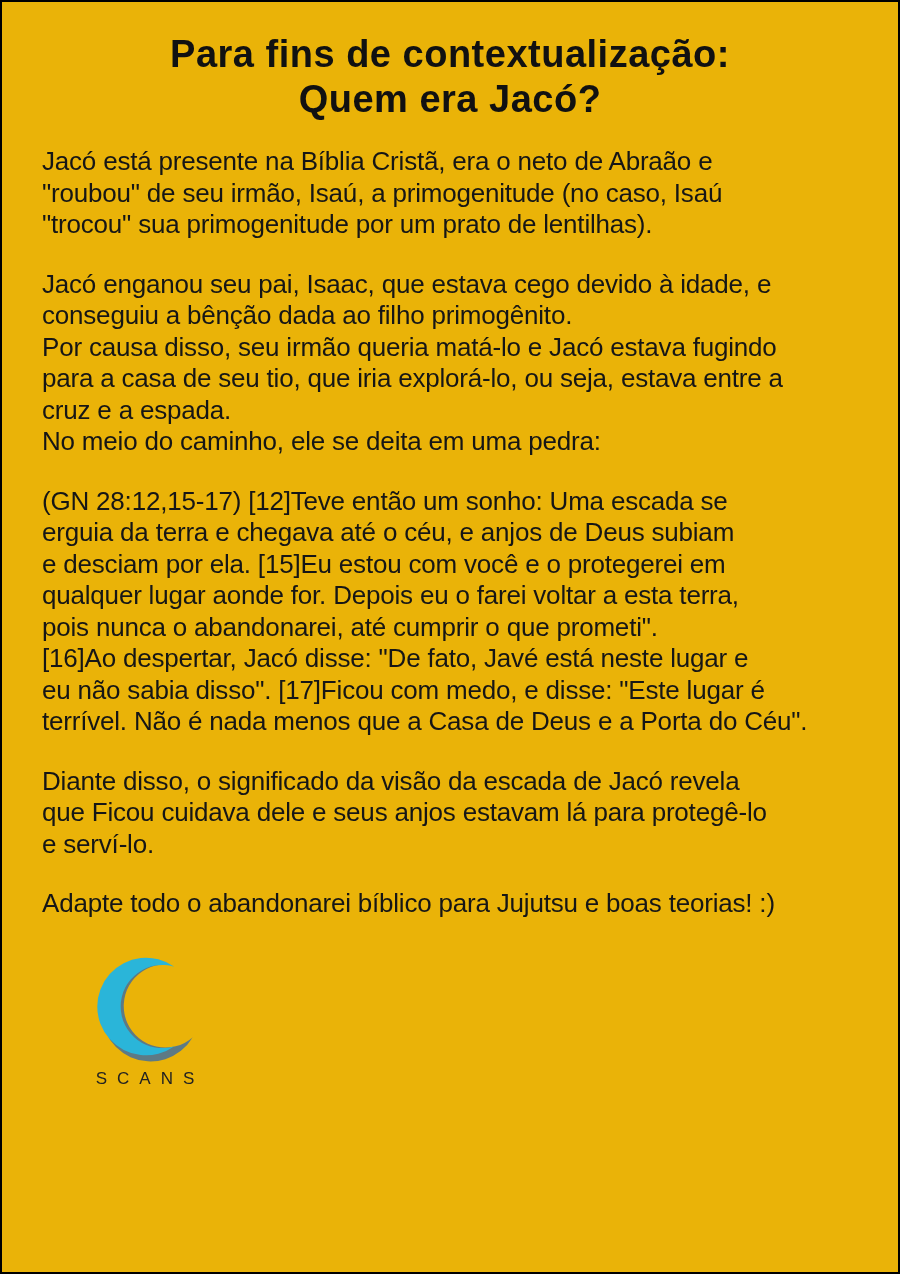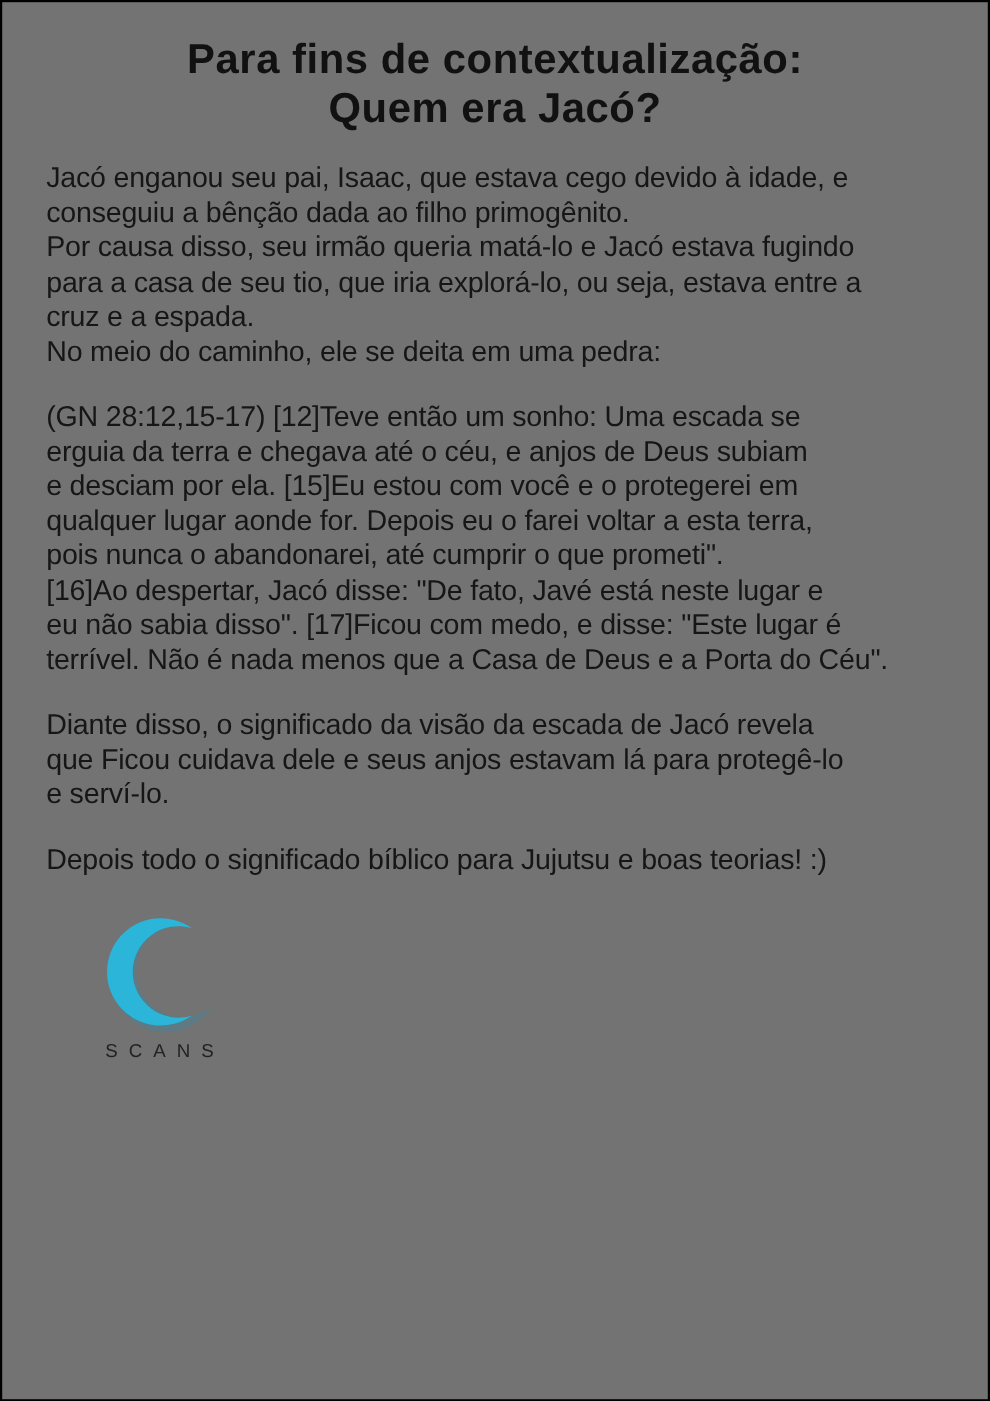--- a/index.html
+++ b/index.html
@@ -5,21 +5,21 @@
   * { box-sizing: border-box; margin: 0; padding: 0; }
   html, body { background: #ffffff; }
   body {
     font-family: "Liberation Sans", sans-serif;
     color: #121212;
   }
   .page {
     position: relative;
     width: 900px;
     height: 1274px;
-    background: #737373;
+    background: #eab308;
     border: 2px solid #000000;
     overflow: hidden;
     padding: 30px 40px 0 40px;
   }
   .doc-title {
     font-size: 38px;
     font-weight: bold;
     line-height: 45px;
     text-align: center;
     white-space: pre-wrap;
@@ -66,38 +66,41 @@
 </style>
 </head>
 <body>
 
 <div class="page">
 
   <h1 class="doc-title">Para fins de contextualização:
 Quem era Jacó?</h1>
 
   <div class="doc-body">
+    <p>Jacó está presente na Bíblia Cristã, era o neto de Abraão e
+"roubou" de seu irmão, Isaú, a primogenitude (no caso, Isaú
+"trocou" sua primogenitude por um prato de lentilhas).</p>
     <p>Jacó enganou seu pai, Isaac, que estava cego devido à idade, e
 conseguiu a bênção dada ao filho primogênito.
 Por causa disso, seu irmão queria matá-lo e Jacó estava fugindo
 para a casa de seu tio, que iria explorá-lo, ou seja, estava entre a
 cruz e a espada.
 No meio do caminho, ele se deita em uma pedra:</p>
     <p>(GN 28:12,15-17) [12]Teve então um sonho: Uma escada se
 erguia da terra e chegava até o céu, e anjos de Deus subiam
 e desciam por ela. [15]Eu estou com você e o protegerei em
 qualquer lugar aonde for. Depois eu o farei voltar a esta terra,
 pois nunca o abandonarei, até cumprir o que prometi".
 [16]Ao despertar, Jacó disse: "De fato, Javé está neste lugar e
 eu não sabia disso". [17]Ficou com medo, e disse: "Este lugar é
 terrível. Não é nada menos que a Casa de Deus e a Porta do Céu".</p>
     <p>Diante disso, o significado da visão da escada de Jacó revela
 que Ficou cuidava dele e seus anjos estavam lá para protegê-lo
 e serví-lo.</p>
-    <p>Depois todo o significado bíblico para Jujutsu e boas teorias! :)</p>
+    <p>Adapte todo o abandonarei bíblico para Jujutsu e boas teorias! :)</p>
   </div>
 
   <div class="logo">
     <svg class="logo-moon" viewBox="0 0 135 125" xmlns="http://www.w3.org/2000/svg">
 
       <path d="M 100,18 A 54 54 0 1 0 100,106 A 46 46 0 1 1 100,18 Z" transform="translate(5,7) rotate(-24 68 62)" fill="#5d7a85"></path>
 
       <path d="M 100,18 A 54 54 0 1 0 100,106 A 46 46 0 1 1 100,18 Z" fill="#2ab5d9"></path>
     </svg>
     <div class="logo-sub">SCANS</div>

